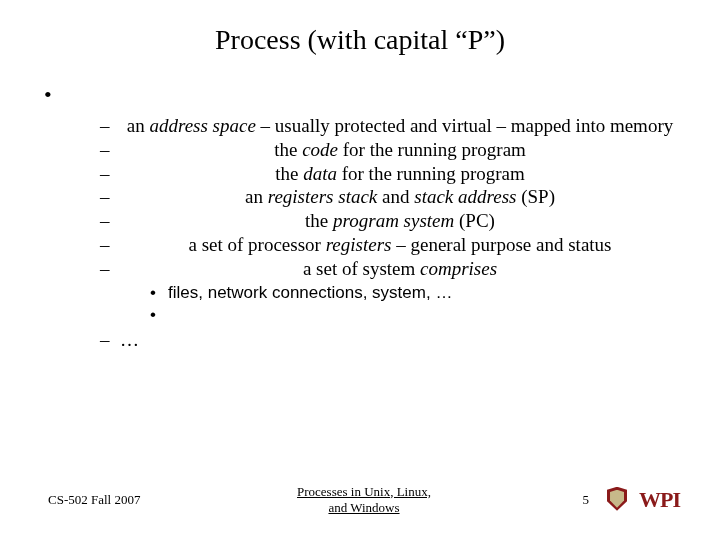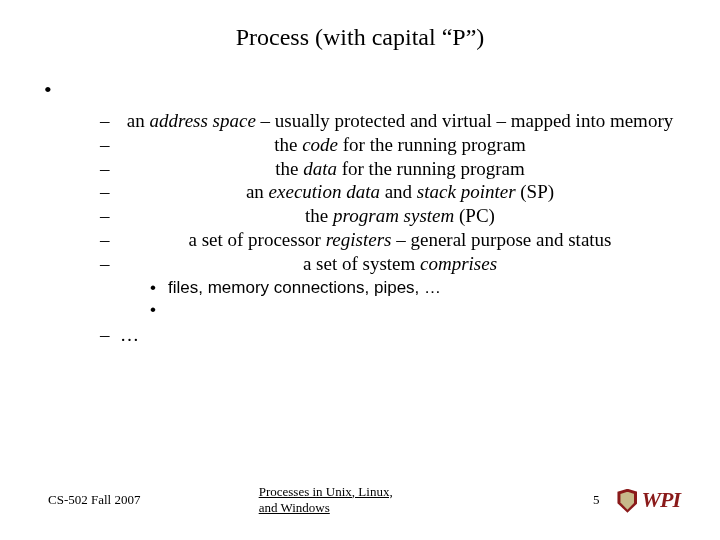--- a/index.html
+++ b/index.html
@@ -7,21 +7,21 @@
     width: 720px;
     height: 540px;
     font-family: "Times New Roman", Times, serif;
     color: #000;
     background: #fff;
     position: relative;
     padding: 24px 40px 0 40px;
   }
   .title {
     text-align: center;
-    font-size: 24px;
+    font-size: 28px;
     font-weight: normal;
     margin-bottom: 26px;
   }
   .main-bullet {
     display: flex;
     font-size: 22px;
     margin-left: 4px;
     margin-bottom: 6px;
   }
   .main-bullet .dot {
@@ -64,24 +64,24 @@
   .footer {
     position: absolute;
     bottom: 24px;
     left: 48px;
     right: 40px;
     display: flex;
     align-items: center;
     font-size: 13px;
   }
   .footer-left { flex: 1; }
-  .footer-center { flex: 1; text-align: left; text-decoration: underline; line-height: 1.25; }
+  .footer-center { flex: 1; text-align: center; text-decoration: underline; line-height: 1.25; }
   .footer-right { flex: 1; display: flex; align-items: center; justify-content: flex-end; gap: 18px; }
   .pagenum { font-size: 13px; }
-  .logo { display: flex; align-items: flex-end; gap: 4px; font-style: italic; }
+  .logo { display: flex; align-items: flex-start; gap: 12px; }
   .shield {
     width: 20px; height: 24px;
     background: #8a1a1a;
     clip-path: polygon(50% 0%, 100% 12%, 100% 60%, 50% 100%, 0% 60%, 0% 12%);
     position: relative;
   }
   .shield::after {
     content: "";
     position: absolute;
     inset: 3px;
@@ -114,40 +114,40 @@
     <div class="sub-item">
       <span class="dash">–</span>
       <span class="txt">the <span class="ital">code</span> for the running program</span>
     </div>
     <div class="sub-item">
       <span class="dash">–</span>
       <span class="txt">the <span class="ital">data</span> for the running program</span>
     </div>
     <div class="sub-item">
       <span class="dash">–</span>
-      <span class="txt">an <span class="ital">execution data</span> and <span class="ital">stack pointer</span> (SP)</span>
+      <span class="txt">an <span class="ital">registers stack</span> and <span class="ital">stack address</span> (SP)</span>
     </div>
     <div class="sub-item">
       <span class="dash">–</span>
       <span class="txt">the <span class="ital">program system</span> (PC)</span>
     </div>
     <div class="sub-item">
       <span class="dash">–</span>
       <span class="txt">a set of processor <span class="ital">registers</span> – general purpose and status</span>
     </div>
     <div class="sub-item">
       <span class="dash">–</span>
       <span class="txt">a set of system <span class="ital">comprises</span></span>
     </div>
   </div>
 
 <div class="sub-sub-list" id="sub-sub-list">
     <div class="sub-sub-item">
       <span class="dot2">•</span>
-      <span>files, memory connections, pipes, …</span>
+      <span>files, network connections, system, …</span>
     </div>
     <div class="sub-sub-item">
       <span class="dot2">•</span>
     </div>
   </div>
 
 <div class="ellipsis-item">
   <span class="dash">–</span><span>…</span>
 </div>
 

